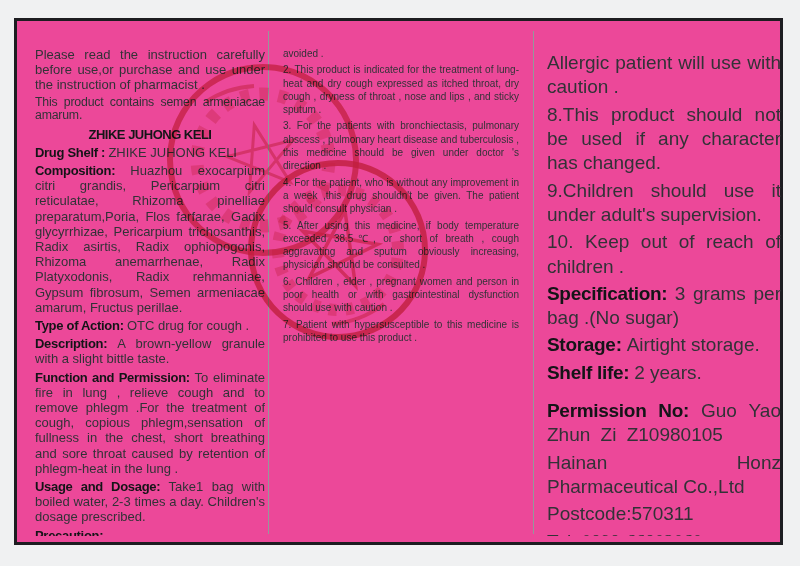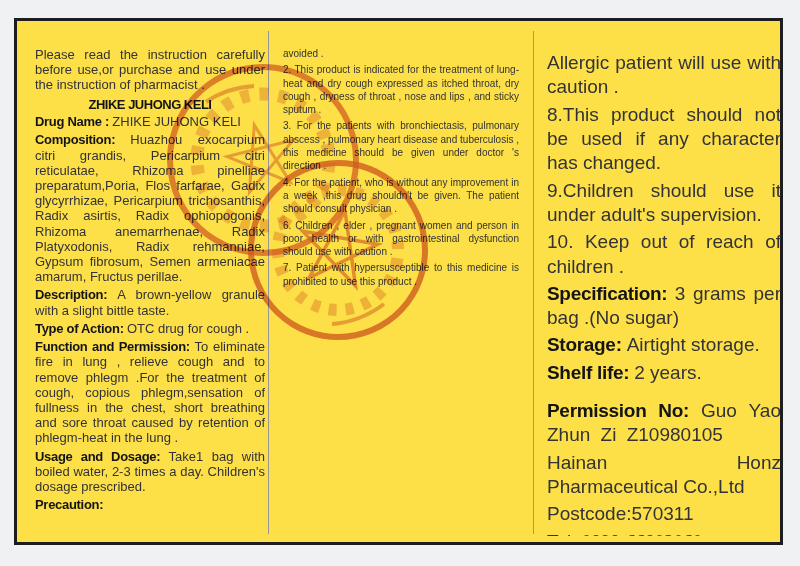--- a/index.html
+++ b/index.html
@@ -1,19 +1,19 @@
 <!DOCTYPE html>
 <html><head>
 <meta charset="utf-8">
 <style>
   html,body{margin:0;padding:0;background:#eef0f1;}
   #page{position:relative;width:800px;height:566px;background:#f0f1f2;overflow:hidden;
         font-family:"Liberation Sans",sans-serif;color:#323237;}
   #sheet{position:absolute;left:14px;top:18px;width:769px;height:527px;box-sizing:border-box;
-         background:#fde047;border:3px solid #1d1d21;}
+         background:#ec4899;border:3px solid #1d1d21;}
   .divider{position:absolute;top:10px;bottom:8px;width:1px;background:#96969b;}
   #div1{left:251px;} #div2{left:516px;}
   .col{position:absolute;top:26px;bottom:6px;overflow:hidden;}
   #c1{left:18px;width:230px;}
   #c2{left:266px;width:236px;}
   #c3{left:530px;width:234px;top:30px;}
   .col p{margin:0 0 2px;text-align:justify;}
   #c1 p{font-size:13px;line-height:1.17;margin-bottom:3px;}
   #c2 p{font-size:10px;line-height:1.33;margin-bottom:3px;}
   #c3 p{font-size:19px;line-height:1.28;margin-bottom:3px;}
@@ -29,34 +29,36 @@
 </style>
 </head>
 <body>
 
 <div id="page">
   <div id="sheet">
     <div class="divider" id="div1"></div>
     <div class="divider" id="div2"></div>
     <div class="col" id="c1">
         <p class="body">Please read the instruction carefully before use,or purchase and use under the instruction of pharmacist .</p>
+        <p class="compact">This product contains semen armeniacae amarum.</p>
         <p class="title">ZHIKE JUHONG KELI</p>
-        <p class="body"><b>Drug Name : </b>ZHIKE JUHONG KELI</p>
+        <p class="body"><b>Drug Shelf : </b>ZHIKE JUHONG KELI</p>
         <p class="body"><b>Composition: </b>Huazhou exocarpium citri grandis, Pericarpium citri reticulatae, Rhizoma pinelliae preparatum,Poria, Flos farfarae, Gadix glycyrrhizae, Pericarpium trichosanthis, Radix asirtis, Radix ophiopogonis, Rhizoma anemarrhenae, Radix Platyxodonis, Radix rehmanniae, Gypsum fibrosum, Semen armeniacae amarum, Fructus perillae.</p>
+        <p class="body"><b>Type of Action: </b>OTC drug for cough .</p>
         <p class="body"><b>Description: </b>A brown-yellow granule with a slight bittle taste.</p>
-        <p class="body"><b>Type of Action: </b>OTC drug for cough .</p>
         <p class="body"><b>Function and Permission: </b>To eliminate fire in lung , relieve cough and to remove phlegm .For the treatment of cough, copious phlegm,sensation of fullness in the chest, short breathing and sore throat caused by retention of phlegm-heat in the lung .</p>
         <p class="body"><b>Usage and Dosage: </b>Take1 bag with boiled water, 2-3 times a day. Children's dosage prescribed.</p>
         <p class="body"><b>Precaution: </b></p>
       </div>
     <div class="col" id="c2">
         <p class="body">avoided .</p>
         <p class="body">2. This product is indicated for the treatment of lung-heat and dry cough expressed as itched throat, dry cough , dryness of throat , nose and lips , and sticky sputum .</p>
         <p class="body">3. For the patients with bronchiectasis, pulmonary abscess , pulmonary heart disease and tuberculosis , this medicine should be given under doctor 's direction .</p>
         <p class="body">4. For the patient, who is without any improvement in a week ,this drug shouldn't be given. The patient should consult physician .</p>
+        <p class="body">5. After using this medicine, if body temperature exceeded 38.5℃, or short of breath , cough aggravating and sputum obviously increasing, physician shouhd be consulted .</p>
         <p class="body">6. Children , elder , pregnant women and person in poor health or with gastrointestinal dysfunction should use with caution .</p>
         <p class="body">7. Patient with hypersusceptible to this medicine is prohibited to use this product .</p>
       </div>
     <div class="col" id="c3">
         <p class="body">Allergic patient will use with caution .</p>
         <p class="body">8.This product should not be used if any character has changed.</p>
         <p class="body">9.Children should use it under adult's supervision.</p>
         <p class="body">10. Keep out of reach of children .</p>
         <p class="body"><b>Specification: </b>3 grams per bag .(No sugar)</p>
         <p class="body"><b>Storage: </b>Airtight storage.</p>

